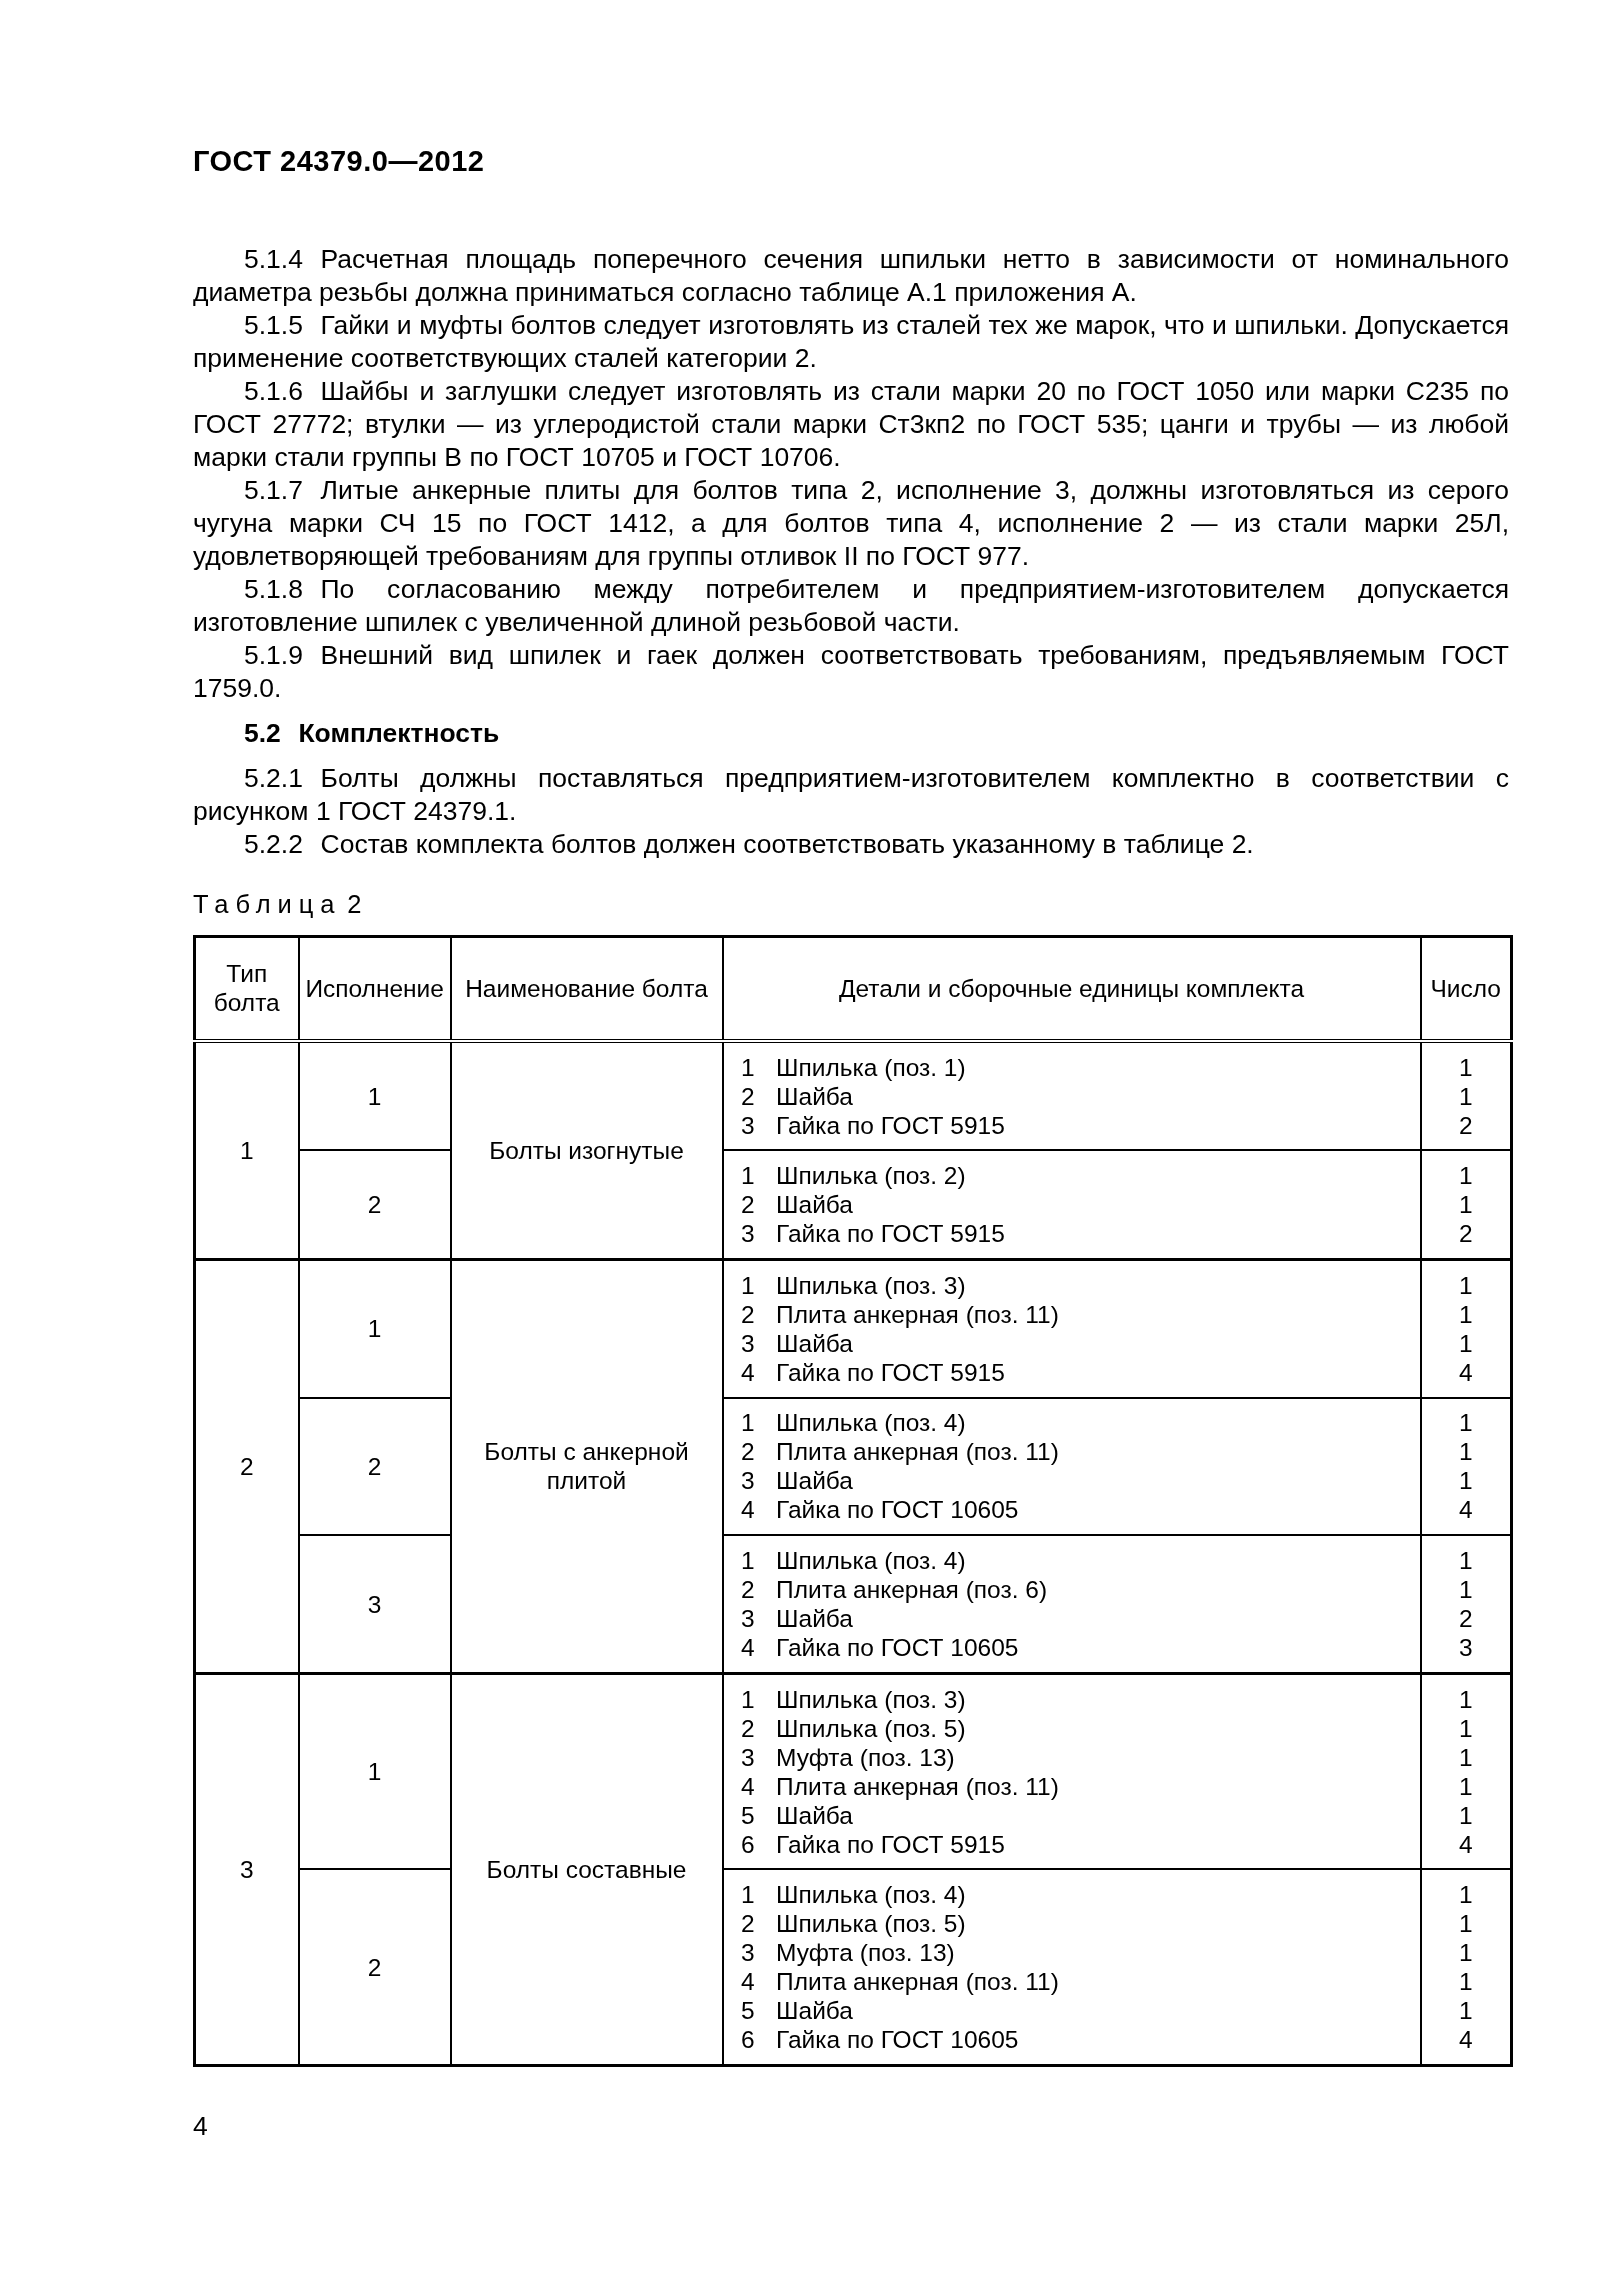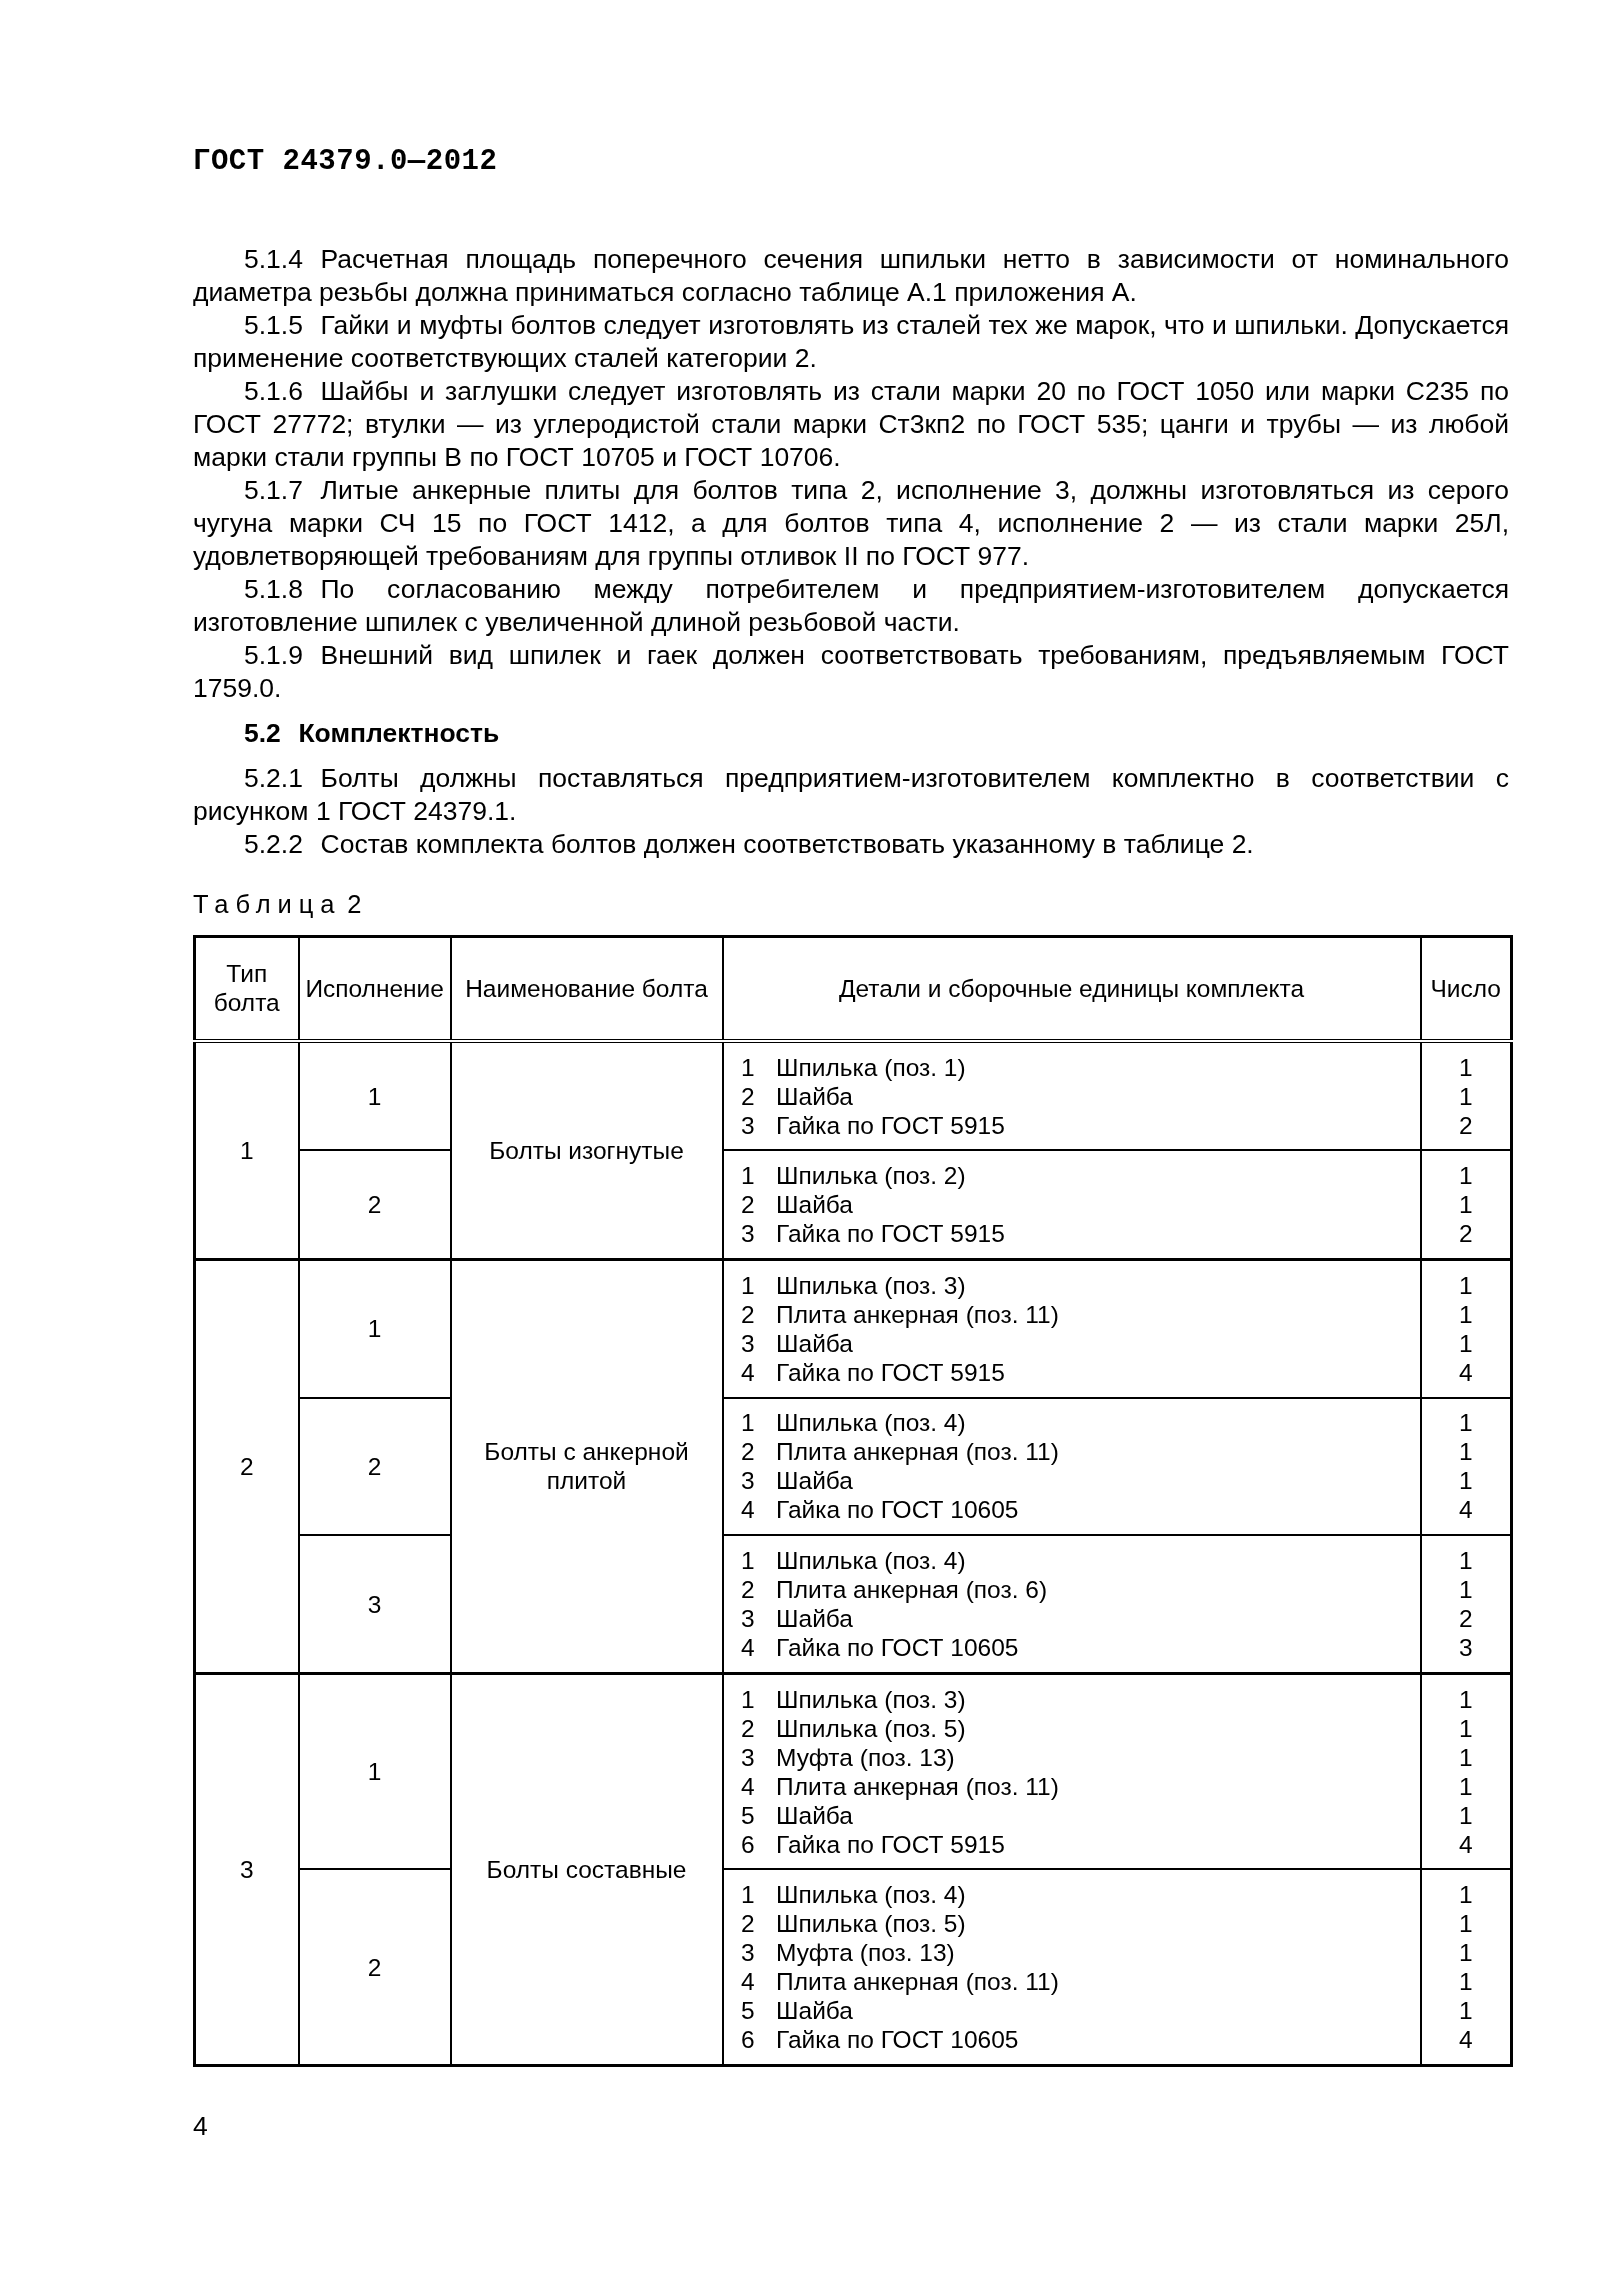--- a/index.html
+++ b/index.html
@@ -9,21 +9,20 @@
     background:#ffffff;
     font-family:"Liberation Sans","DejaVu Sans",sans-serif;
     color:#000;
     box-sizing:border-box;
     padding:145px 111px 0 193px;
     overflow:hidden;
   }
   .doc-header{
     font-size:29px;font-weight:bold;letter-spacing:0.5px;
     margin:0 0 65px 0;
-    font-family:Liberation Mono, monospace;
   }
   p.para{
     margin:0;
     font-size:26.5px;line-height:33px;
     text-align:justify;text-indent:51px;
   }
   .pnum{margin-right:17.6px;}
   h2.subsection{
     font-size:26.5px;line-height:33px;font-weight:bold;
     margin:11.8px 0 11.8px 0;text-indent:51px;

